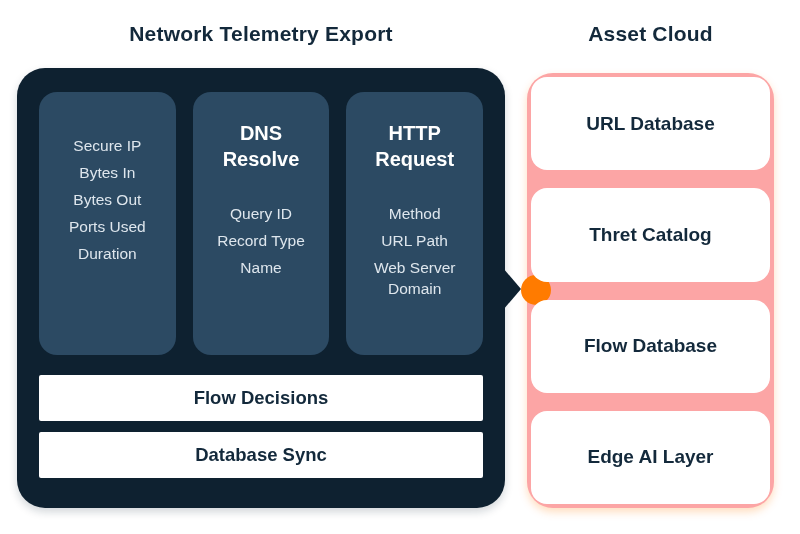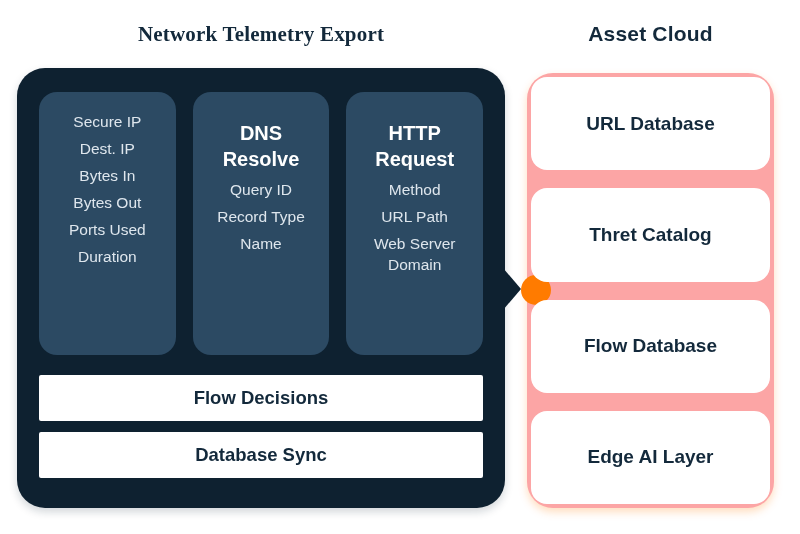--- a/index.html
+++ b/index.html
@@ -12,21 +12,21 @@
   }
   .diagram-title{
     position:absolute;
     top:22px;
     text-align:center;
     font-size:21px;
     font-weight:bold;
     letter-spacing:.2px;
     color:#13293B;
   }
-  .title-left{left:17px;width:488px;font-family:Liberation Serif, serif;}
+  .title-left{left:17px;width:488px;}
   .title-right{left:527px;width:247px;}
 
   
   .telemetry{
     position:absolute;
     left:17px;top:68px;
     width:488px;height:440px;
     box-sizing:border-box;
     background:#0E2130;
     border-radius:28px;
@@ -51,21 +51,21 @@
     display:flex;
     align-items:center;
     justify-content:center;
     margin:0 auto;
     max-width:105px;
     color:#ffffff;
     font-size:20px;
     font-weight:bold;
     line-height:1.3;
   }
-  .col-items{margin-top:0;}
+  .col-items{margin-top:24px;}
   .col-item{
     color:#DEE6ED;
     font-size:15.5px;
     line-height:1.35;
     margin:0 auto 6px auto;
     max-width:112px;
   }
   .wide-bar{
     margin-top:20px;
     height:46px;
@@ -135,21 +135,20 @@
   <div class="diagram-title title-left">Network Telemetry Export</div>
 
   <div class="diagram-title title-right">Asset Cloud</div>
 
   <div class="telemetry">
     <div class="columns">
 
       <div class="column">
         <div class="col-items">
           <div class="col-item">Secure IP</div>
-          <div class="col-item">Dest. IP</div>
           <div class="col-item">Bytes In</div>
           <div class="col-item">Bytes Out</div>
           <div class="col-item">Ports Used</div>
           <div class="col-item">Duration</div>
         </div>
       </div>
 
       <div class="column">
         <div class="col-heading">DNS Resolve</div>
         <div class="col-items">

